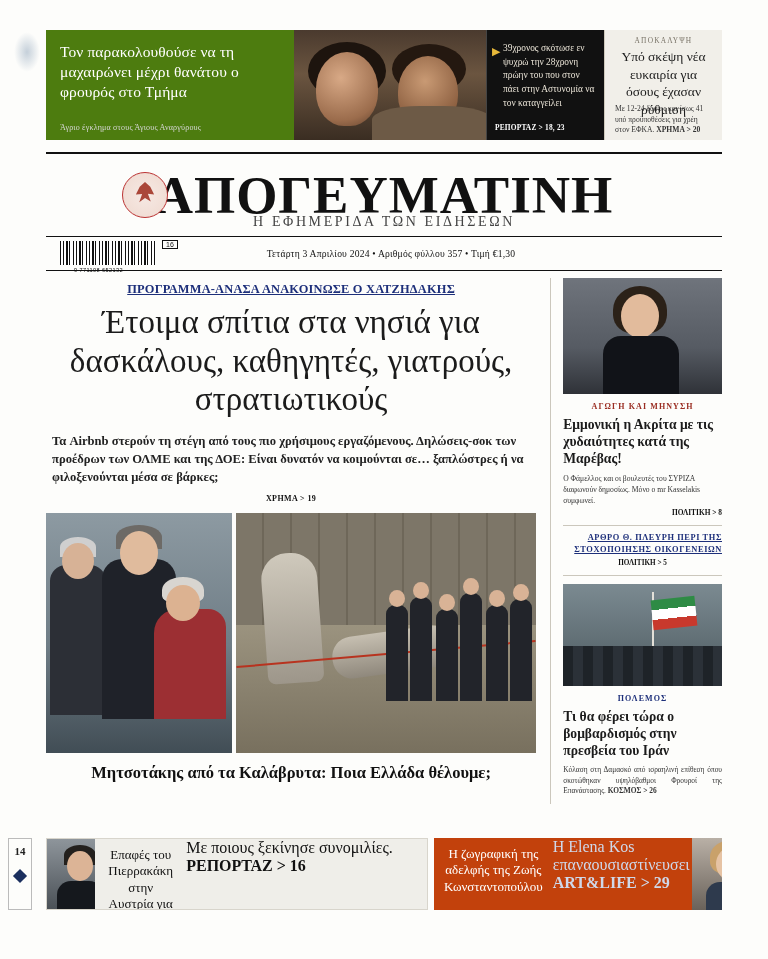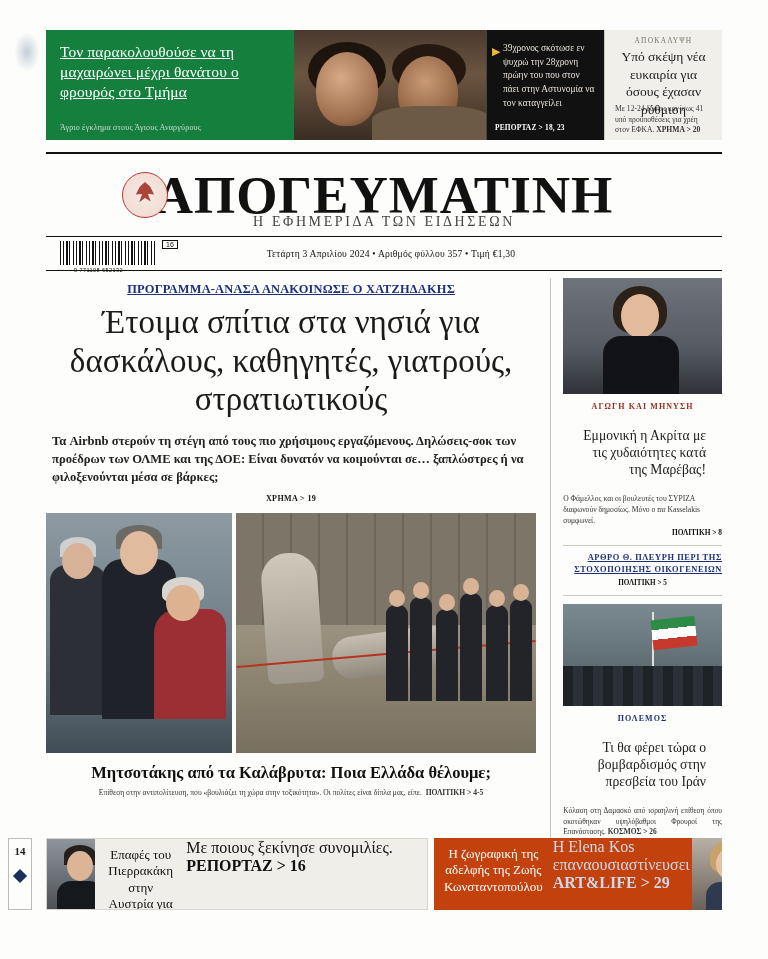--- a/index.html
+++ b/index.html
@@ -23,25 +23,24 @@
   }
   
   .topstrip {
     position: absolute;
     left: 46px; top: 30px;
     width: 676px; height: 110px;
     display: flex;
   }
   .ts-left {
     width: 440px;
-    background: #15803d;
+    background: #4d7c0f;
     color: #fff;
     position: relative;
     display: flex;
-    text-decoration: underline;
   }
   .ts-left-text {
     width: 248px;
     padding: 12px 8px 0 14px;
     box-sizing: border-box;
   }
   .ts-left-text h2 {
     margin: 0;
     font-size: 15.5px;
     line-height: 1.28;
@@ -408,25 +407,25 @@
   }
   .rc-kicker {
     text-align: center;
     font-size: 8px;
     letter-spacing: 1.1px;
     color: #9a2d22;
     font-weight: bold;
     margin: 8px 0 5px;
   }
   .rc-title {
-    margin: 16px;
-    text-align: right;
+    margin: 0;
+    text-align: left;
     font-size: 13.6px;
     line-height: 1.26;
-    font-weight: normal;
+    font-weight: bold;
     color: #1b1b1b;
   }
   .rc-body {
     margin: 7px 0 0;
     font-size: 7.6px;
     line-height: 1.4;
     color: #333;
   }
   .rc-ref {
     text-align: right;
@@ -647,24 +646,20 @@
                   <i></i>
                 </div>
               <div class="pers" style="left:124px;height:102px">
                   <i></i>
                 </div>
             </div>
           </div>
         </div>
 
         <h3 class="cap-title">Μητσοτάκης από τα Καλάβρυτα: Ποια Ελλάδα θέλουμε;</h3>
-        <p class="cap-text">
-          <span>Επίθεση στην αντιπολίτευση, που «βουλιάζει τη χώρα στην τοξικότητα». Οι πολίτες είναι δίπλα μας, είπε.</span>
-          &nbsp;<b>ΠΟΛΙΤΙΚΗ &gt; 4-5</b>
-        </p>
       </div>
 
       <div class="right-col">
         <div class="rc-photo1">
           <div class="w-hair"></div>
           <div class="w-head"></div>
           <div class="w-body"></div>
         </div>
         <div class="rc-kicker">ΑΓΩΓΗ ΚΑΙ ΜΗΝΥΣΗ</div>
         <h3 class="rc-title">Εμμονική η Ακρίτα με τις χυδαιότητες κατά της Μαρέβας!</h3>

